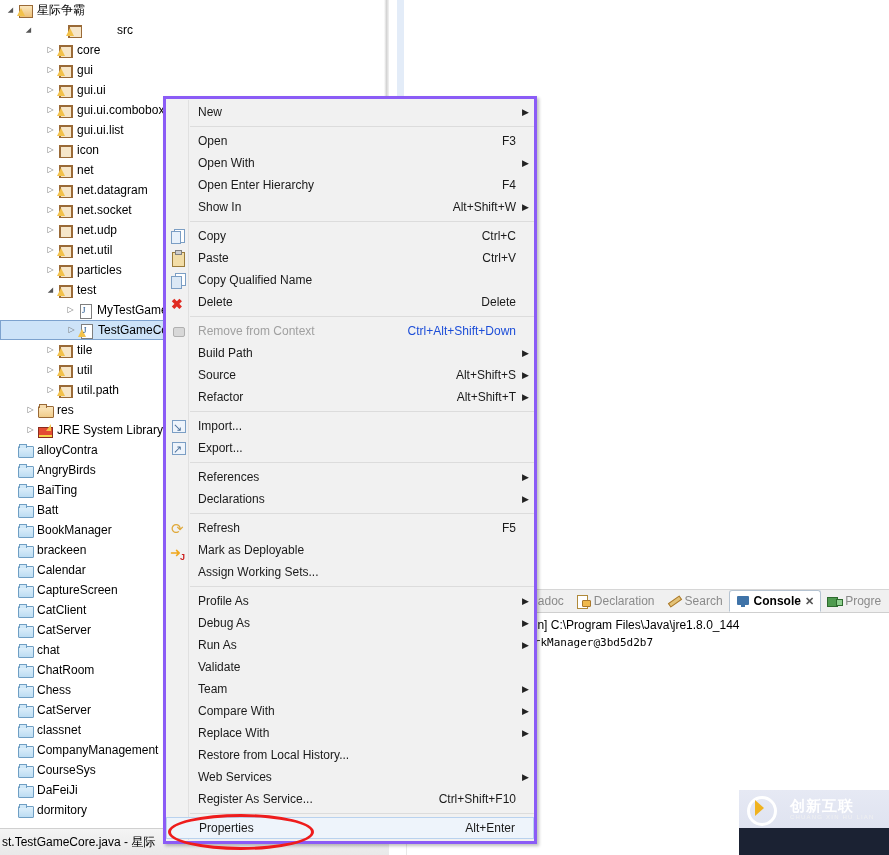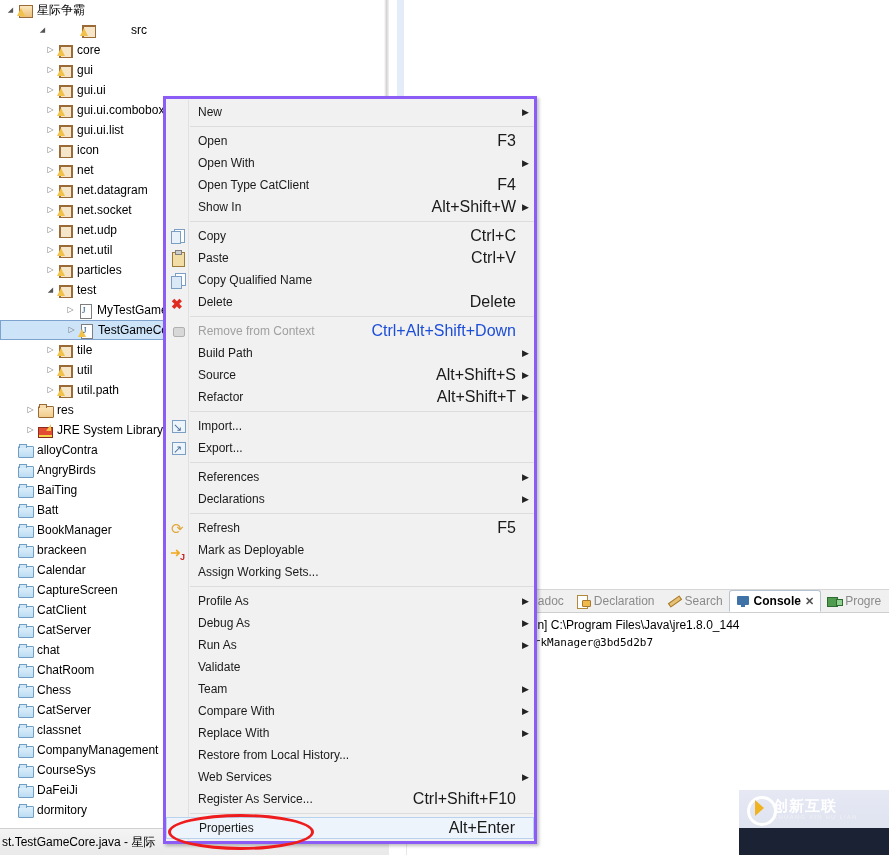--- a/index.html
+++ b/index.html
@@ -190,21 +190,21 @@
   }
   .mi {
     position:relative; height:22px; line-height:22px;
     display:flex; align-items:center;
     padding-left:32px; padding-right:8px;
     font-size:12px; color:#1a1a1a; white-space:nowrap;
   }
   .mi.disabled { color:#a0a0a0; }
   .mi.hl { background:#eef4fb; border:1px solid #b9d2ee; height:22px; }
   .mi .mlabel { flex:1 1 auto; }
-  .mi .maccel { color:#1a1a1a; font-size:16px; padding-left:16px; }
+  .mi .maccel { color:#1a1a1a; font-size:12px; padding-left:16px; }
   .mi.disabled .maccel { color:#1d4ed8;text-align:center; }
   .mi .marrow {
     width:10px; text-align:right; font-size:9px; color:#222; padding-left:6px;
   }
   .mi .marrow.empty { color:transparent; }
   .msep { height:1px; background:#dcdcdc; margin:3px 0 3px 24px; }
   .mi .micon {
     position:absolute; left:4px; top:3px; width:16px; height:16px;
   }
   
@@ -229,21 +229,21 @@
     position:absolute; left:168px; top:814px; width:146px; height:36px;
     border:3px solid #ee1c1c; border-radius:50%;
     z-index:60; pointer-events:none;
   }
 
   
   #watermark {
     position:absolute; right:0; bottom:27px; width:150px; height:38px;
     background:linear-gradient(#e6e9f4,#dfe3f0);
     display:flex; align-items:center; z-index:70;
-    padding-left:8px; gap:0;
+    padding-left:8px; gap:17px;
   }
   #wm-logo { width:26px;height:26px;position:relative;flex:0 0 26px; }
   #wm-logo::before{
     content:""; position:absolute; left:0;top:0;width:24px;height:24px;
     border:3px solid #ffffff; border-radius:50%;
   }
   #wm-logo::after{
     content:""; position:absolute; left:8px;top:4px;
     border-left:9px solid #f0b21e; border-top:8px solid transparent; border-bottom:8px solid transparent;
   }
@@ -257,21 +257,21 @@
 </style>
 </head>
 <body>
 
 <div id="explorer">
     <div class="trow" style="padding-left: 4px;">
       <span class="arrow" style="font-size: 7px; color: rgb(85, 85, 85);">◢</span>
       <span class="ico ico-root"></span>
       <span class="tlabel">星际争霸</span>
     </div>
-    <div class="trow" style="padding-left: 36px; gap: 31px;">
+    <div class="trow" style="padding-left: 22px; gap: 31px;">
       <span class="arrow" style="font-size: 7px; color: rgb(85, 85, 85);">◢</span>
       <span class="ico ico-src"></span>
       <span class="tlabel">src</span>
     </div>
     <div class="trow" style="padding-left: 44px;">
       <span class="arrow" style="font-size: 8px; color: rgb(119, 119, 119);">▷</span>
       <span class="ico ico-pkg warn"></span>
       <span class="tlabel">core</span>
     </div>
     <div class="trow" style="padding-left: 44px;">
@@ -517,21 +517,21 @@
     <div class="mi">
       <span class="mlabel">Open</span>
       <span class="maccel">F3</span>
       <span class="marrow empty">▶</span>
     </div>
     <div class="mi">
       <span class="mlabel">Open With</span>
       <span class="marrow">▶</span>
     </div>
     <div class="mi">
-      <span class="mlabel">Open Type CatClient</span>
+      <span class="mlabel">Open Enter Hierarchy</span>
       <span class="maccel">F4</span>
       <span class="marrow empty">▶</span>
     </div>
     <div class="mi">
       <span class="mlabel">Show In</span>
       <span class="maccel">Alt+Shift+W</span>
       <span class="marrow">▶</span>
     </div>
     <div class="msep"></div>
     <div class="mi">

